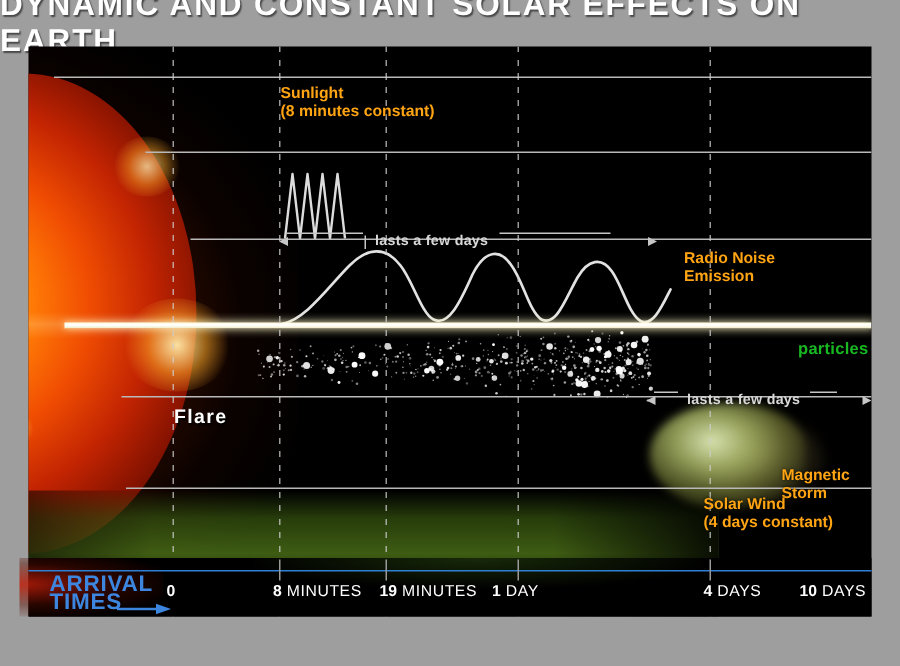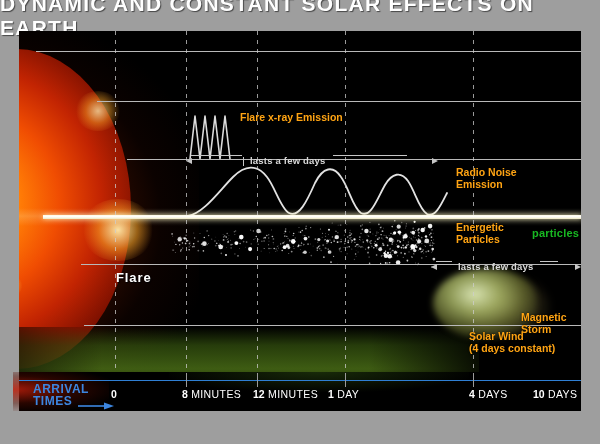--- a/index.html
+++ b/index.html
@@ -128,21 +128,21 @@
   #timeline-rule{position:absolute;left:0;top:8px;width:562px;height:1px;background:#2f7fd4;}
   #timeline-sunglow{position:absolute;left:-6px;top:0;width:96px;height:39px;
     background:radial-gradient(ellipse at 0% 45%, rgba(190,30,10,.85) 0%, rgba(90,12,0,.45) 45%, rgba(0,0,0,0) 80%);}
   #timeline-greenglow{position:absolute;left:150px;top:0;width:300px;height:20px;
     background:radial-gradient(ellipse at 50% 0%, rgba(40,70,15,.6) 0%, rgba(0,0,0,0) 75%);}
   .tick{position:absolute;top:1px;width:1px;height:14px;background:#9a9a9a;}
   .tlabel{position:absolute;top:16px;color:#ffffff;font-size:10.5px;white-space:nowrap;}
   .tlabel b{font-weight:bold;}
   .tlabel span{font-weight:normal;letter-spacing:.4px;}
   #arrival-times{position:absolute;left:14px;top:12px;color:#3c86e0;
-    font-size:12px;font-weight:bold;line-height:11.5px;letter-spacing:.5px;}
+    font-size:15px;font-weight:bold;line-height:11.5px;letter-spacing:.5px;}
   #arrival-arrow{position:absolute;left:59px;top:30px;width:36px;height:8px;}
 </style>
 </head>
 <body>
 
 <div id="poster">
 
   <div id="title-bar">
     <div id="title-text">DYNAMIC AND CONSTANT SOLAR EFFECTS ON EARTH</div>
   </div>
@@ -746,30 +746,29 @@
     </div>
 
     <div class="durwrap" style="left:412px;top:230px;width:150px;">
       <div class="durhead" style="left:0;border-right:6px solid #c6c6c6;"></div>
       <div class="durline" style="margin-left:5px;width:16px;"></div>
       <div class="grayarrowlbl" style="margin-left:6px;">lasts a few days</div>
       <div class="durline" style="margin-left:6px;width:18px;"></div>
       <div class="durhead" style="right:0;border-left:6px solid #c6c6c6;"></div>
     </div>
 
-
-    <div class="lbl orange" style="left:221px;top:80px;">Flare x-ray Emission</div>
+    <div class="lbl orange" style="left:168px;top:25px;">Sunlight
+(8 minutes constant)</div>
+
 
     <div class="lbl orange" style="left:437px;top:135px;">Radio Noise
 Emission</div>
 
     <div class="lbl yellow" style="left:531px;top:163px;font-size:11px;letter-spacing:.3px;">light</div>
 
-    <div class="lbl orange" style="left:437px;top:190px;">Energetic
-Particles</div>
 
     <div class="lbl green" style="left:513px;top:196px;font-size:11px;letter-spacing:.2px;">particles</div>
 
     <div class="lbl white" style="left:97px;top:241px;font-size:13px;">Flare</div>
 
     <div class="lbl orange" style="left:502px;top:244px;margin-top:36px;">Magnetic
 Storm</div>
 
     <div class="lbl orange" style="left:450px;top:299px;">Solar Wind
 (4 days constant)</div>
@@ -787,21 +786,21 @@
     <svg id="arrival-arrow" viewBox="0 0 36 8">
       <line x1="0" y1="4" x2="28" y2="4" stroke="#3c86e0" stroke-width="1.6"></line>
       <polygon points="26,0.5 36,4 26,7.5" fill="#3c86e0"></polygon>
     </svg>
 
     <div id="ticks-host">
         <div class="tlabel" style="left: 92px;"><b>0</b></div>
         <div class="tick" style="left: 167px;"></div>
         <div class="tlabel" style="left: 163px;"><b>8</b><span> MINUTES</span></div>
         <div class="tick" style="left: 238px;"></div>
-        <div class="tlabel" style="left: 234px;"><b>12</b><span> MINUTES</span></div>
+        <div class="tlabel" style="left: 234px;"><b>19</b><span> MINUTES</span></div>
         <div class="tick" style="left: 326px;"></div>
         <div class="tlabel" style="left: 309px;"><b>1</b><span> DAY</span></div>
         <div class="tick" style="left: 454px;"></div>
         <div class="tlabel" style="left: 450px;"><b>4</b><span> DAYS</span></div>
         <div class="tlabel" style="left: 514px;"><b>10</b><span> DAYS</span></div>
       </div>
   </div>
 
 </div>
 

